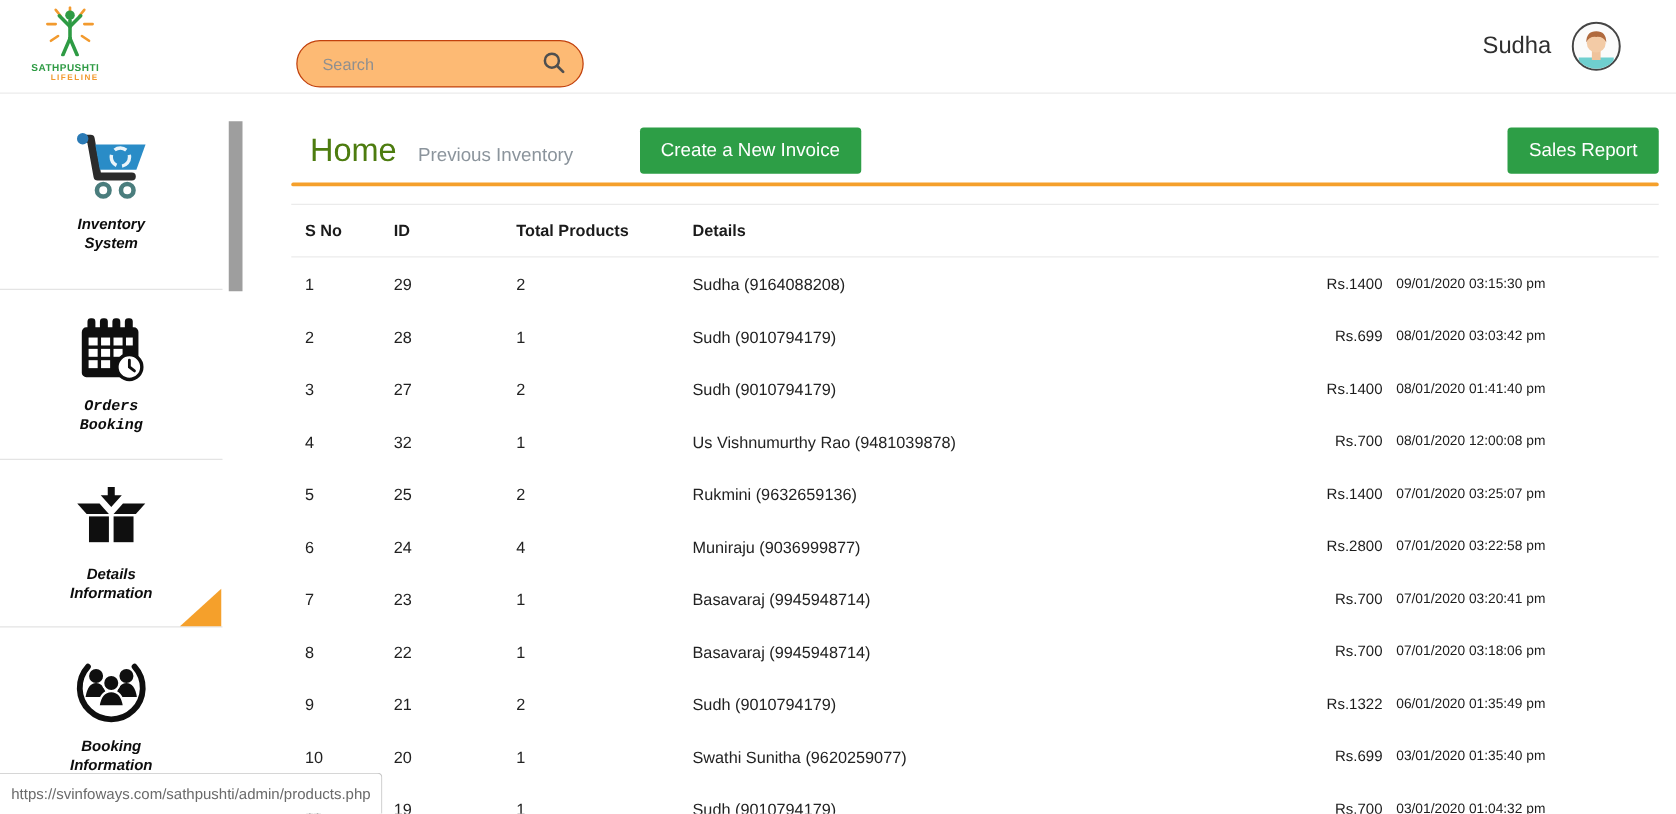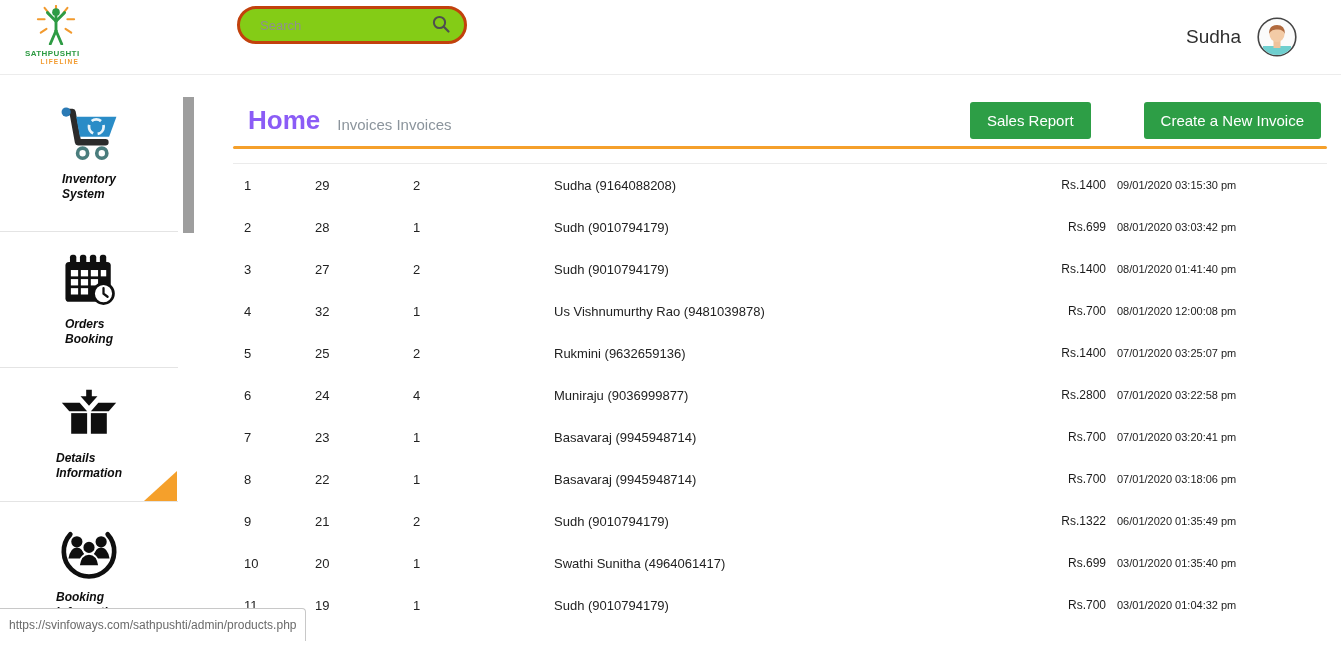--- a/index.html
+++ b/index.html
@@ -7,59 +7,59 @@
   body {
     width:1341px; height:651px; overflow:hidden; position:relative;
     background:#fff; font-family:"Liberation Sans", sans-serif;
   }
 
   
   .topbar { position:absolute; top:0; left:0; right:0; height:75px; background:#fff; border-bottom:1px solid #ececec; z-index:5; }
   .logo { position:absolute; left:25px; top:5px; width:54px; text-align:right; cursor:pointer; }
   .logo-line1 { font-size:8px; font-weight:bold; color:#2E9B44; letter-spacing:.4px; line-height:9px; }
   .logo-line2 { font-size:6.5px; font-weight:bold; color:#F29A2E; letter-spacing:1.2px; line-height:8px; }
-  .search-pill { position:absolute; left:237px; top:6px; width:230px; height:38px; background:#84cc16; border:3px solid #c2410c; border-radius:19px; display:flex; align-items:center; padding:0 13px 0 18px; }
+  .search-pill { position:absolute; left:237px; top:32px; width:230px; height:38px; background:#fdba74; border:1px solid #c2410c; border-radius:19px; display:flex; align-items:center; padding:0 13px 0 18px; }
   .search-input { flex:1; border:none; background:transparent; outline:none; font-size:13px; color:#555; font-family:inherit; min-width:0; }
   .search-input::placeholder { color:#8f8f8f; }
   .search-btn { background:none; border:none; padding:0; cursor:pointer; display:flex; }
   .user { position:absolute; right:44px; top:12px; height:50px; display:flex; align-items:center; gap:16px; }
   .user-name { font-size:19px; color:#2f2f2f; cursor:pointer; }
   .avatar { cursor:pointer; display:flex; }
 
   
   .sidebar { position:absolute; left:0; top:75px; width:210px; bottom:0; background:#fff; }
   .side-item { width:178px; display:flex; flex-direction:column; align-items:center; justify-content:center; border-bottom:1px solid #e4e4e4; cursor:pointer; position:relative; }
-  .si-1 { height:157px; } .si-2 { height:136px; } .si-3 { height:134px; } .si-4 { height:140px; border-bottom:none; }
-  .side-label { font-size:12px; font-weight:bold; font-style:italic; color:#0d0d0d; text-align:left; line-height:15px; margin-top:5px; }
+  .si-1 { height:157px; } .si-2 { height:136px;font-family:Liberation Mono, monospace; } .si-3 { height:134px; } .si-4 { height:140px; border-bottom:none; }
+  .side-label { font-size:12px; font-weight:bold; font-style:italic; color:#0d0d0d; text-align:center; line-height:15px; margin-top:5px; }
   .side-label span { display:block; }
   .scroll-thumb { position:absolute; left:183px; top:22px; width:11px; height:136px; background:#9e9e9e; cursor:pointer; }
   .active-triangle { position:absolute; right:1px; bottom:0; width:0; height:0; border-bottom:30px solid #F5A02B; border-left:33px solid transparent; }
 
   
   .main { position:absolute; left:233px; top:75px; width:1094px; bottom:0; }
   .title-row { display:flex; align-items:center; height:38px; margin-top:26px; }
-  .page-title { font-size:26px; font-weight:bold; color:#8b5cf6; margin-left:15px; }
+  .page-title { font-size:26px; font-weight:normal; color:#4d7c0f; margin-left:15px; }
   .page-subtitle { font-size:15px; color:#8b949c; margin-left:17px; position:relative; top:4px; }
   .btn { background:#2D9E46; color:#fff; border:none; border-radius:3px; height:37px; font-size:15px; padding:0 17px; font-family:inherit; cursor:pointer; }
   .btn-sales { margin-left:auto; }
   .btn-create { margin-left:53px; margin-right:6px; }
   .orange-rule { height:3px; background:#F5A02B; border-radius:3px; margin-top:7px; }
   .gray-rule { height:1px; background:#ebebeb; margin-top:14px; }
 
   .thead { display:flex; align-items:center; height:42px; border-bottom:1px solid #ebebeb; font-weight:bold; font-size:13px; color:#1b1b1b; }
   .trow  { display:flex; align-items:center; height:42px; font-size:13px; color:#222; cursor:pointer; }
   .c-sno     { flex:0 0 82px; padding-left:11px; }
   .c-id      { flex:0 0 98px; }
   .c-total   { flex:0 0 141px; }
   .c-details { flex:1 1 auto; min-width:0; }
   .c-price   { flex:0 0 100px; text-align:right; font-weight:normal; font-size:12px; color:#1b1b1b; }
   .c-date    { flex:0 0 210px; margin-left:11px; font-weight:normal; font-size:11px; color:#1b1b1b; }
 
   
-  .statusbar { position:absolute; left:0; bottom:10px; height:22px; background:#fff; border:1px solid #c8c8c8; border-left:none; border-bottom:none; border-top-right-radius:4px; display:flex; align-items:center; padding:16px 9px; font-size:12px; color:#6a6a6a; z-index:20; white-space:nowrap; }
+  .statusbar { position:absolute; left:0; bottom:0; height:22px; background:#fff; border:1px solid #c8c8c8; border-left:none; border-bottom:none; border-top-right-radius:4px; display:flex; align-items:center; padding:16px 9px; font-size:12px; color:#6a6a6a; z-index:20; white-space:nowrap; }
 </style>
 </head>
 <body>
 
 <div class="topbar">
   <div class="logo">
     <span>
       <svg width="46" height="40" viewBox="0 0 46 42">
         <g stroke="#F29A2E" stroke-width="2.2" stroke-linecap="round">
           <path d="M23 6 V1"></path>
@@ -198,27 +198,33 @@
       <span>Information</span>
     </div>
   </div>
 
   <div class="scroll-thumb"></div>
 </div>
 
 <div class="main">
   <div class="title-row">
     <span class="page-title">Home</span>
-    <span class="page-subtitle">Invoices Invoices</span>
+    <span class="page-subtitle">Previous Inventory</span>
+    <button class="btn btn-create">Create a New Invoice</button>
     <button class="btn btn-sales">Sales Report</button>
-    <button class="btn btn-create">Create a New Invoice</button>
   </div>
   <div class="orange-rule"></div>
   <div class="gray-rule"></div>
 
+  <div class="thead">
+    <span class="c-sno">S No</span>
+    <span class="c-id">ID</span>
+    <span class="c-total">Total Products</span>
+    <span class="c-details">Details</span>
+  </div>
 
   <div>
   <div class="trow">
     <span class="c-sno">1</span>
     <span class="c-id">29</span>
     <span class="c-total">2</span>
     <span class="c-details">Sudha (9164088208)</span>
     <span class="c-price">Rs.1400</span>
     <span class="c-date">09/01/2020 03:15:30 pm</span>
   </div>
@@ -292,21 +298,21 @@
     <span class="c-total">2</span>
     <span class="c-details">Sudh (9010794179)</span>
     <span class="c-price">Rs.1322</span>
     <span class="c-date">06/01/2020 01:35:49 pm</span>
   </div>
 
   <div class="trow">
     <span class="c-sno">10</span>
     <span class="c-id">20</span>
     <span class="c-total">1</span>
-    <span class="c-details">Swathi Sunitha (4964061417)</span>
+    <span class="c-details">Swathi Sunitha (9620259077)</span>
     <span class="c-price">Rs.699</span>
     <span class="c-date">03/01/2020 01:35:40 pm</span>
   </div>
 
   <div class="trow">
     <span class="c-sno">11</span>
     <span class="c-id">19</span>
     <span class="c-total">1</span>
     <span class="c-details">Sudh (9010794179)</span>
     <span class="c-price">Rs.700</span>

